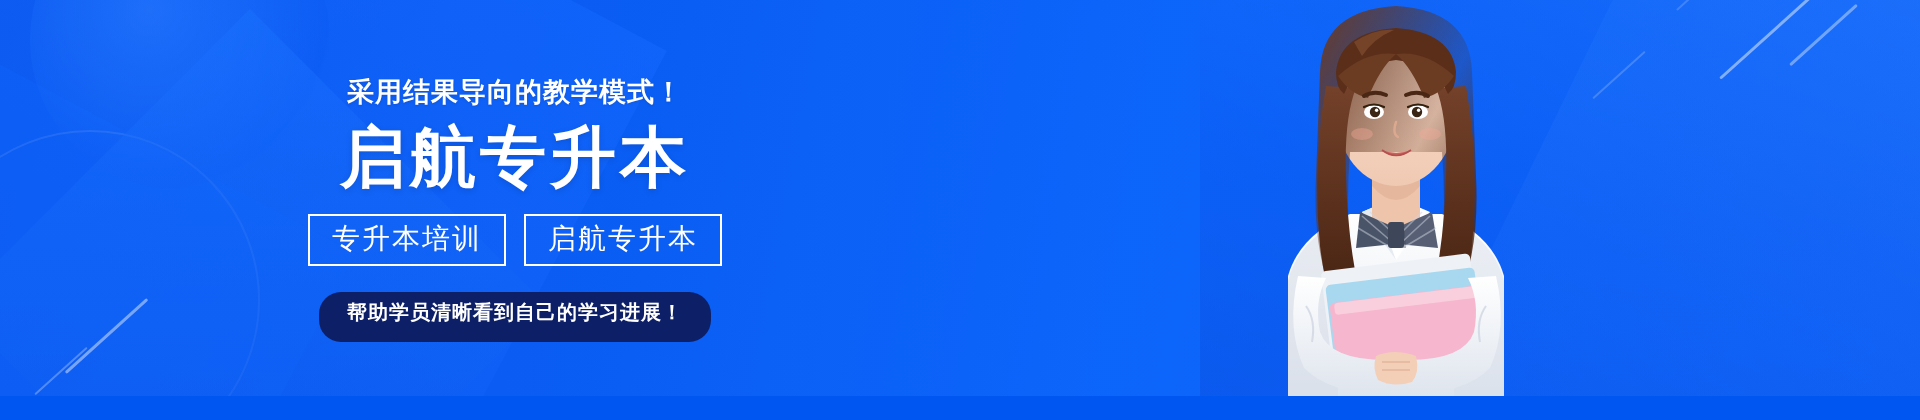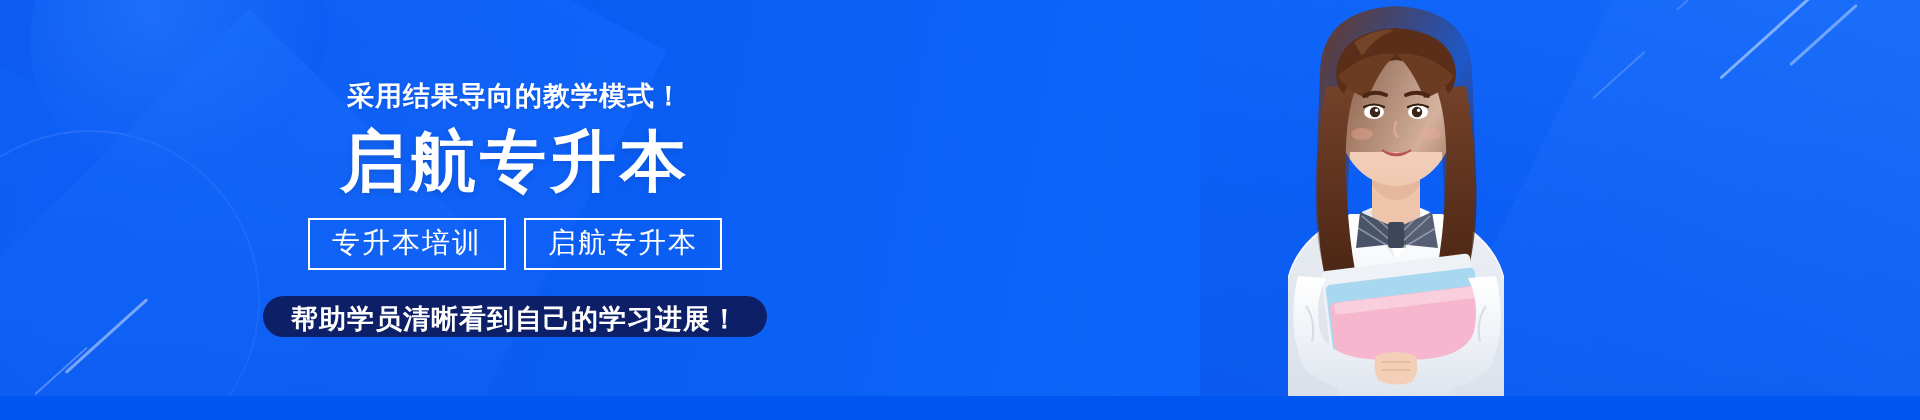--- a/index.html
+++ b/index.html
@@ -117,25 +117,25 @@
     letter-spacing:2px;
     padding:9px 22px 11px;
     line-height:1;
     background:transparent;
     cursor:pointer;
     white-space:nowrap;
   }
   .pill{
     background:#0d1f66;
     color:#ffffff;
-    font-size:27px;
+    font-size:20px;
     font-weight:bold;
     letter-spacing:1px;
     border-radius:22px;
-    padding:10px 28px 4px;
+    padding:10px 28px 20px;
     line-height:1;
     white-space:nowrap;
   }
 
   
   .photo{
     position:absolute;
     right:310px; bottom:0;
     width:430px; height:420px;
     z-index:6;

